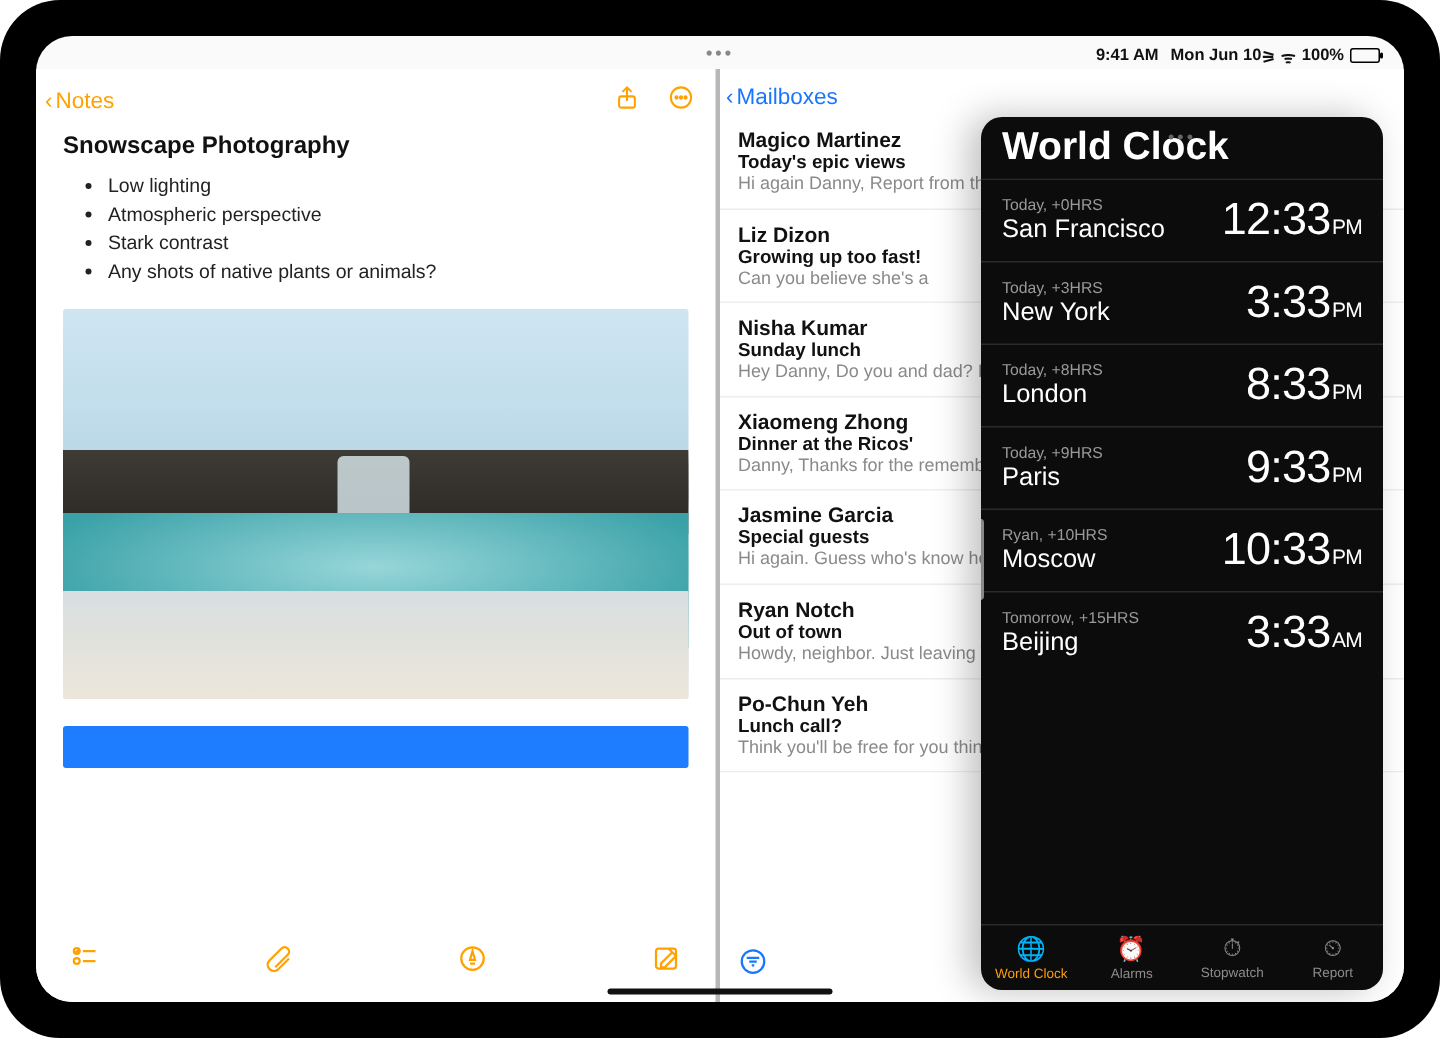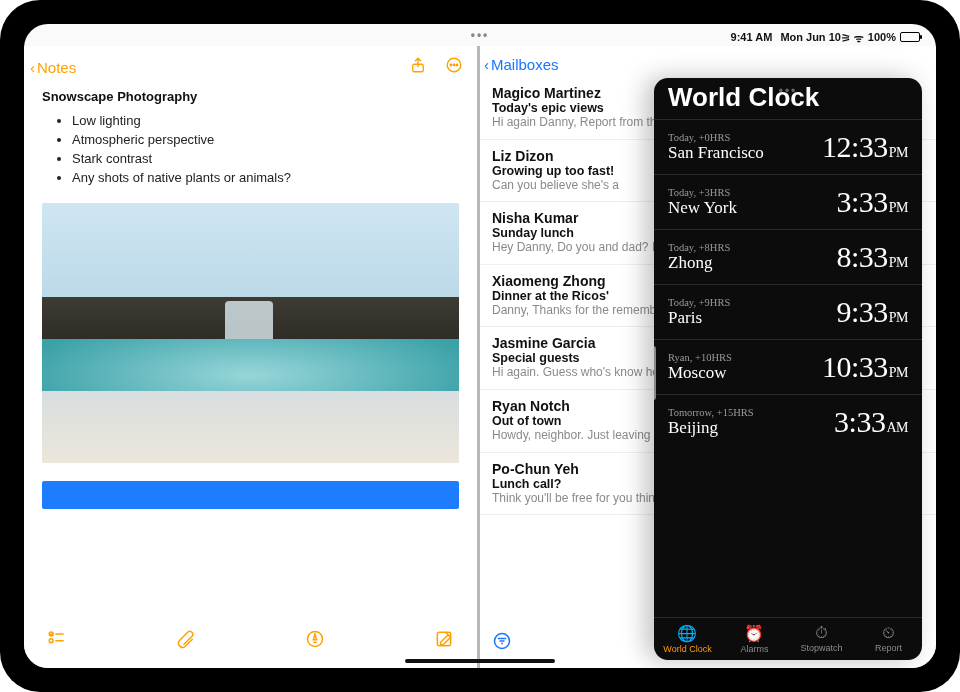--- a/index.html
+++ b/index.html
@@ -28,21 +28,21 @@
   .battery::after {content:""; position:absolute; right:-3px; top:2px; width:2px; height:4px; background:#000; border-radius:1px;}
   .battery .fill { background:#000; height:100%; width:100%; border-radius:1px;}
   .split { display:flex; height:100%; padding-top:22px;}
   .left-pane { width: 50%; height: 100%; background: #fff; border-right: 3px solid #b8b8b8; display:flex; flex-direction:column; }
   .right-pane { width: 50%; height: 100%; background:#fff; position:relative; }
 
   
   .notes-nav { display:flex; justify-content:space-between; align-items:center; padding:10px 14px 6px 6px; }
   .back { color:#ffa200; font-size:15px; display:flex; align-items:center; gap:2px;}
   .nav-icons { display:flex; gap:18px; color:#ffa200; font-size:18px; }
-  .note-title { font-size:13px; font-weight:700; padding:4px 18px 8px 18px; color:#111; }
+  .note-title { font-size:16px; font-weight:700; padding:4px 18px 8px 18px; color:#111; }
   ul.note-list { list-style: disc; padding-left: 48px; font-size:13px; color:#222; line-height:1.45;}
   .photo {
     margin: 16px 18px 8px 18px; height: 260px; border-radius:2px;
     background: linear-gradient(to bottom, #cfe6f2 0%, #bcd9e8 36%, #5f5a4f 40%, #383531 48%, #7dc7cc 55%, #4aa7ac 66%, #c9d9de 85%, #e6e2da 100%);
     position:relative; overflow:hidden;
   }
   .photo .rock { position:absolute; left:0; right:0; top:36%; height:56px; background:linear-gradient(to bottom,#3e3a34,#2b2823);}
   .photo .rock::before {content:""; position:absolute; left:44%; top:4px; width:48px; height:42px; background:rgba(220,235,240,0.8); border-radius:4px;}
   .photo .water {position:absolute; left:0; right:0; top:52%; height:90px; background:radial-gradient(ellipse at 50% 40%, #97d6d9 0%, #39a1a7 80%);}
   .photo .snow {position:absolute; left:0; right:0; bottom:0; height:72px; background:linear-gradient(to bottom,#d7dee0,#ece6da);}
@@ -62,21 +62,21 @@
 
   
   .clock {
     position:absolute; top:32px; right:14px; width:268px; height:582px;
     background:#0c0c0c; border-radius:14px; box-shadow: -8px 0 24px rgba(0,0,0,0.25);
     color:#fff; display:flex; flex-direction:column; overflow:hidden;
   }
   .clock .grip { position:absolute; top:6px; left:50%; transform:translateX(-50%); color:#666; font-size:12px; letter-spacing:2px;}
   .clock-top { display:flex; justify-content:space-between; padding:22px 14px 0 14px; font-size:15px; color:#ff9d0a;}
   .clock-title { font-size:26px; font-weight:700; padding:4px 14px 6px 14px;}
-  .cities { flex:1; overflow:hidden;font-family:Liberation Serif, serif;}
+  .cities { flex:1; overflow:hidden;}
   .city { display:flex; justify-content:space-between; align-items:center; padding:10px 14px; border-top:1px solid #2a2a2a;}
   .city .meta-s { font-size:10.5px; color:#9a9a9a;}
   .city .name { font-size:17px; font-weight:500;}
   .city .time { font-size:30px; font-weight:300; letter-spacing:-0.5px; display:flex; align-items:baseline;}
   .city .ampm { font-size:14px; font-weight:400; margin-left:1px;}
   .clock-tabs { display:flex; border-top:1px solid #2a2a2a; padding:6px 0 6px 0;}
   .ctab { flex:1; text-align:center; font-size:9px; color:#8c8c8c;}
   .ctab.active { color:#ff9d0a;}
   .ctab .ci { font-size:16px; display:block; margin-bottom:1px;}
   .side-handle {position:absolute; left:-3px; top:46%; width:5px; height:54px; background:#888; border-radius:3px;}
@@ -242,21 +242,21 @@
                   <div class="name">New York</div>
                 </div>
               <div class="time">
                   <span>3:33</span>
                   <span class="ampm">PM</span>
                 </div>
             </div>
             <div class="city">
               <div>
                   <div class="meta-s">Today, +8HRS</div>
-                  <div class="name">Zhong</div>
+                  <div class="name">London</div>
                 </div>
               <div class="time">
                   <span>8:33</span>
                   <span class="ampm">PM</span>
                 </div>
             </div>
             <div class="city">
               <div>
                   <div class="meta-s">Today, +9HRS</div>
                   <div class="name">Paris</div>

